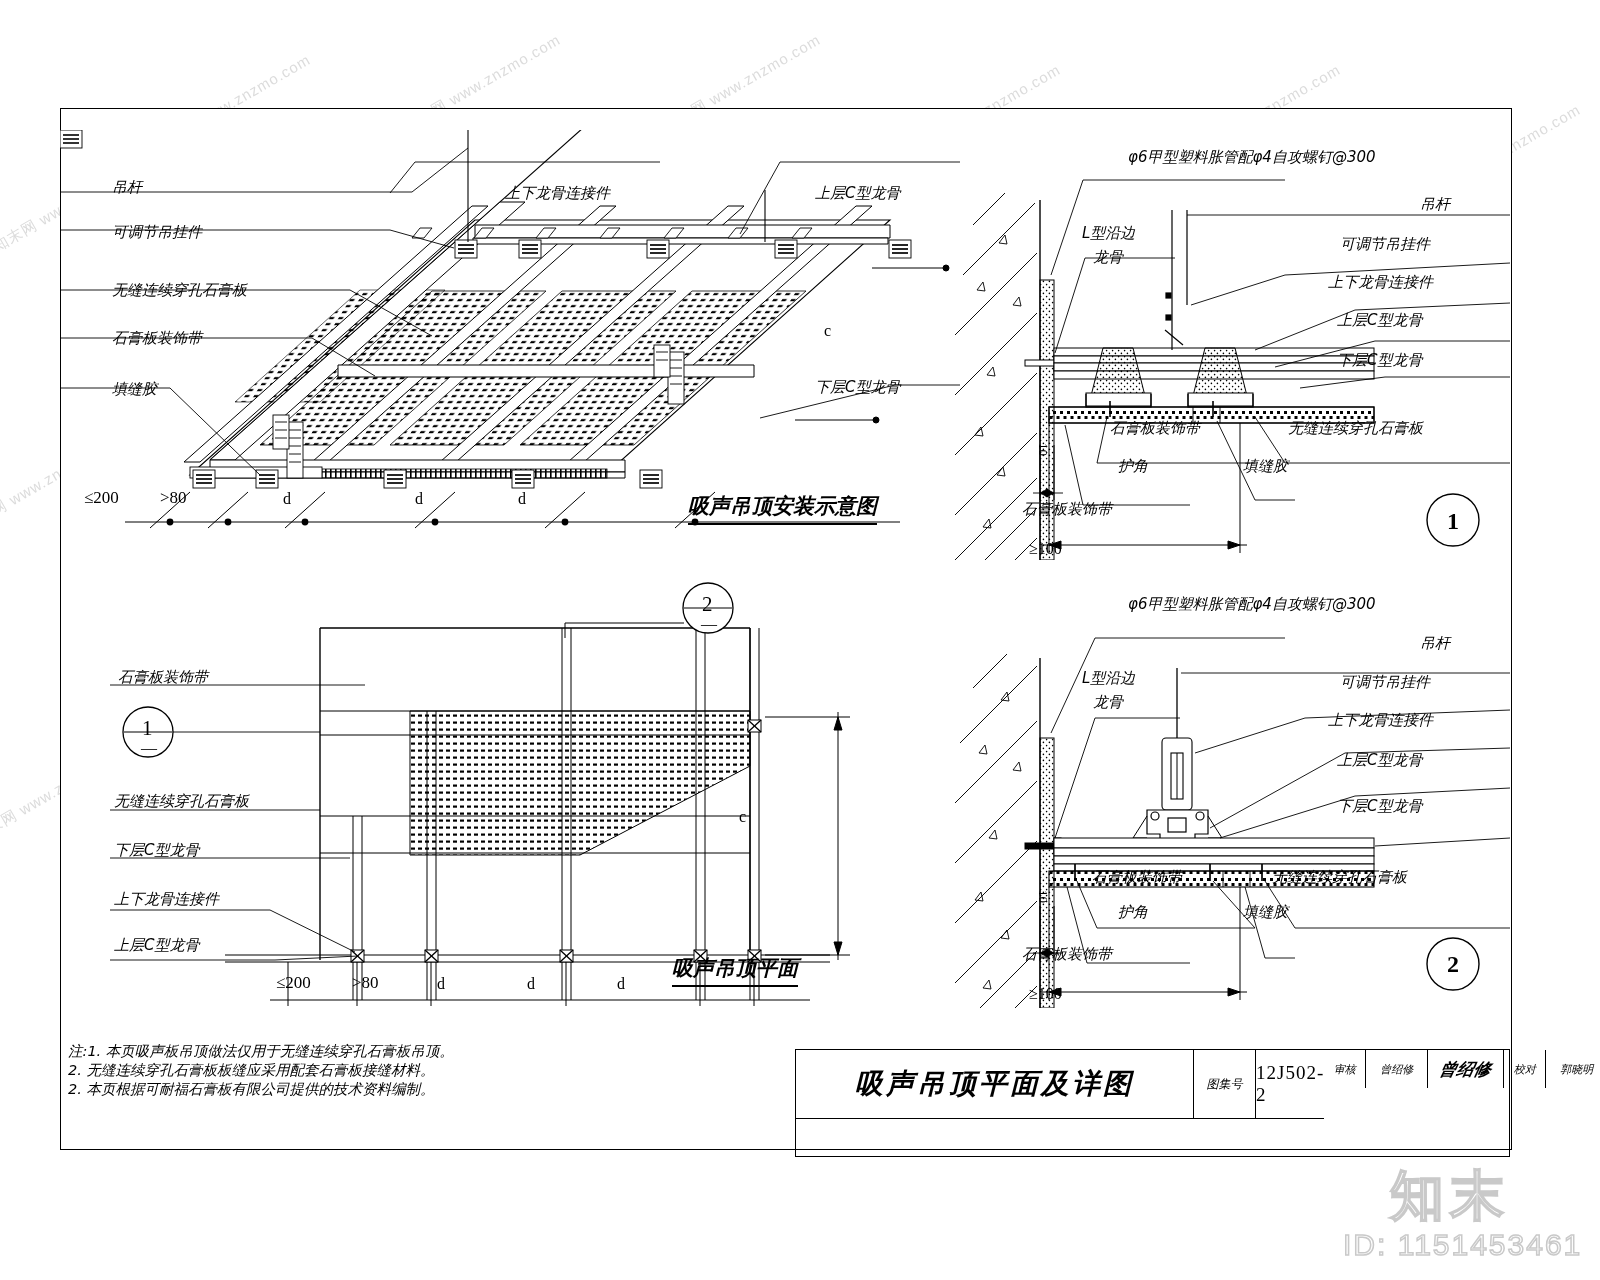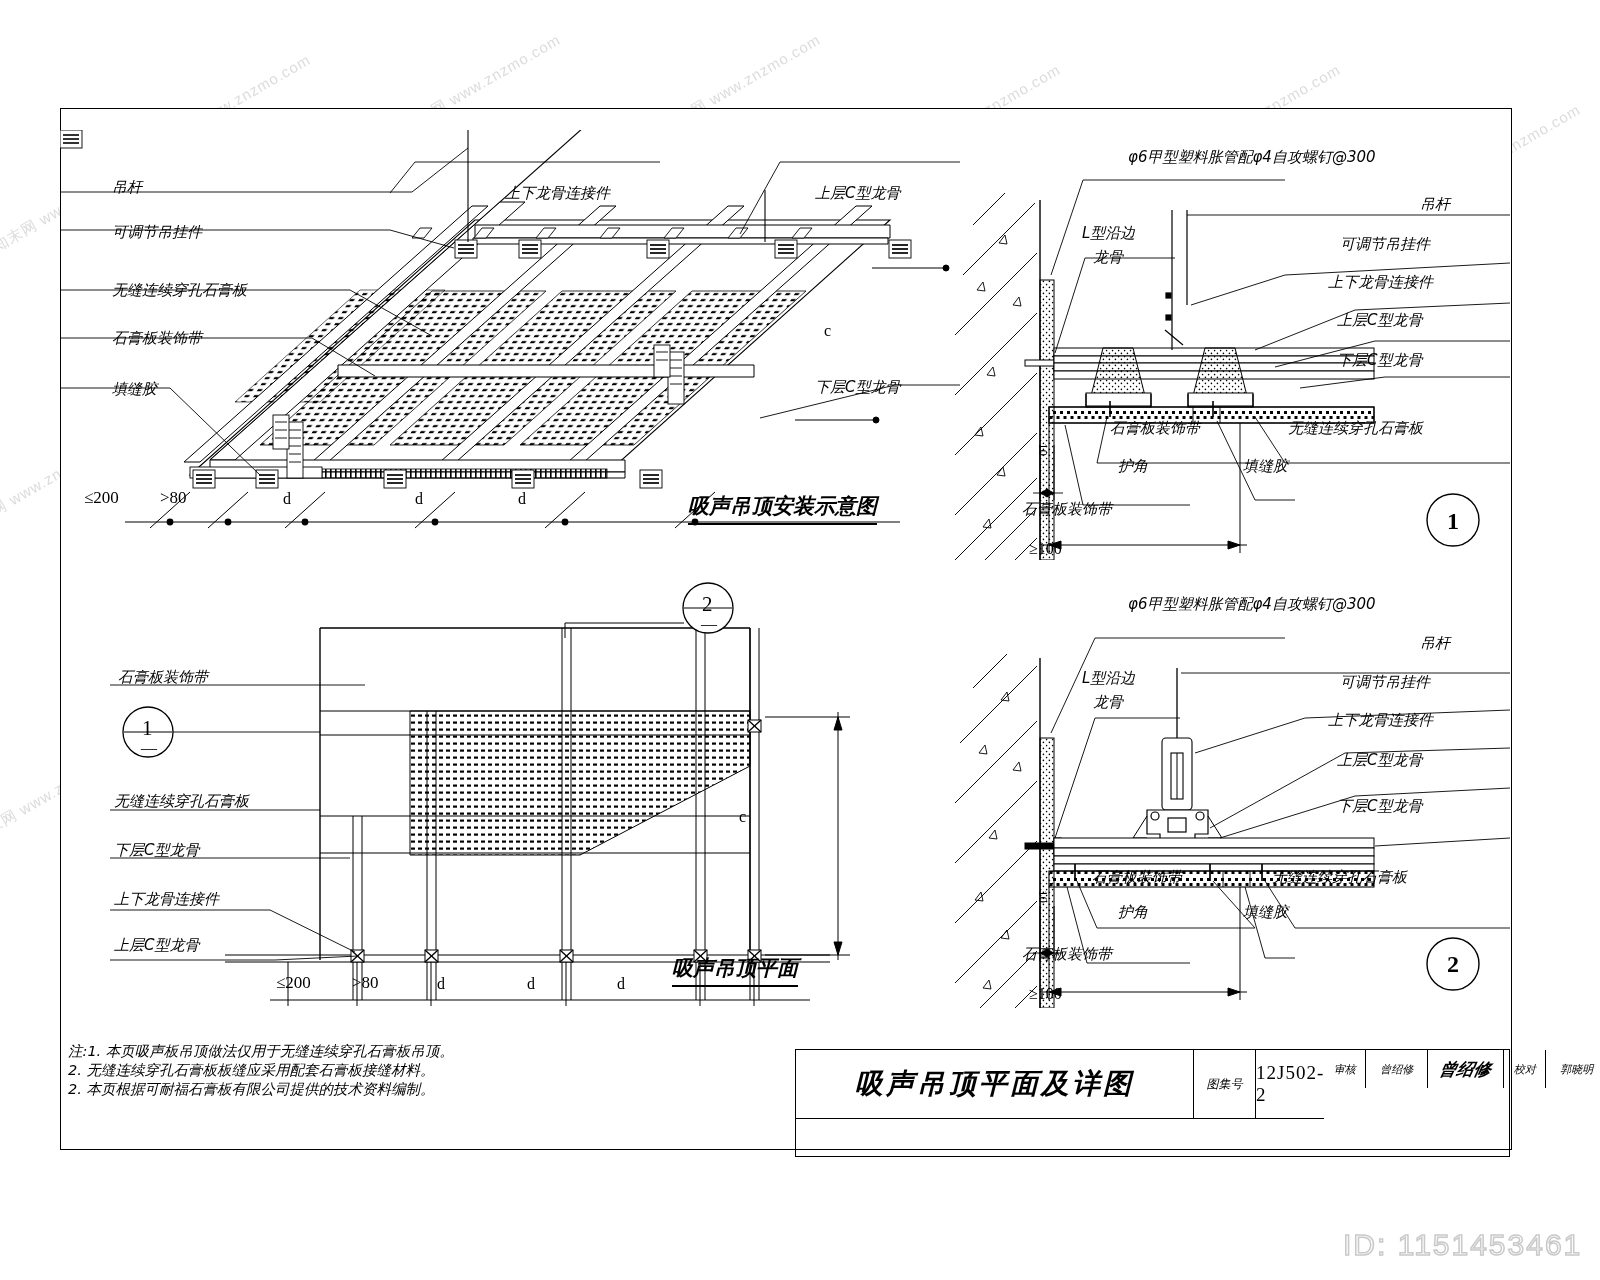--- a/index.html
+++ b/index.html
@@ -830,15 +830,16 @@
       </div>
       <div class="tb-cell" style="flex:0 0 62px;">
         <span class="cn" style="font-size:12px;">页</span>
       </div>
       <div class="tb-cell" style="flex:1;">
         <span class="tb-num">A42</span>
       </div>
     </div>
   </div>
 
+  <div class="wm-big zm-logo" style="left:1390px;top:1160px;">知末</div>
   <div class="wm-big zm-id" style="left:1343px;top:1228px;">ID: 1151453461</div>
 
 </div>
 
 </body></html>

